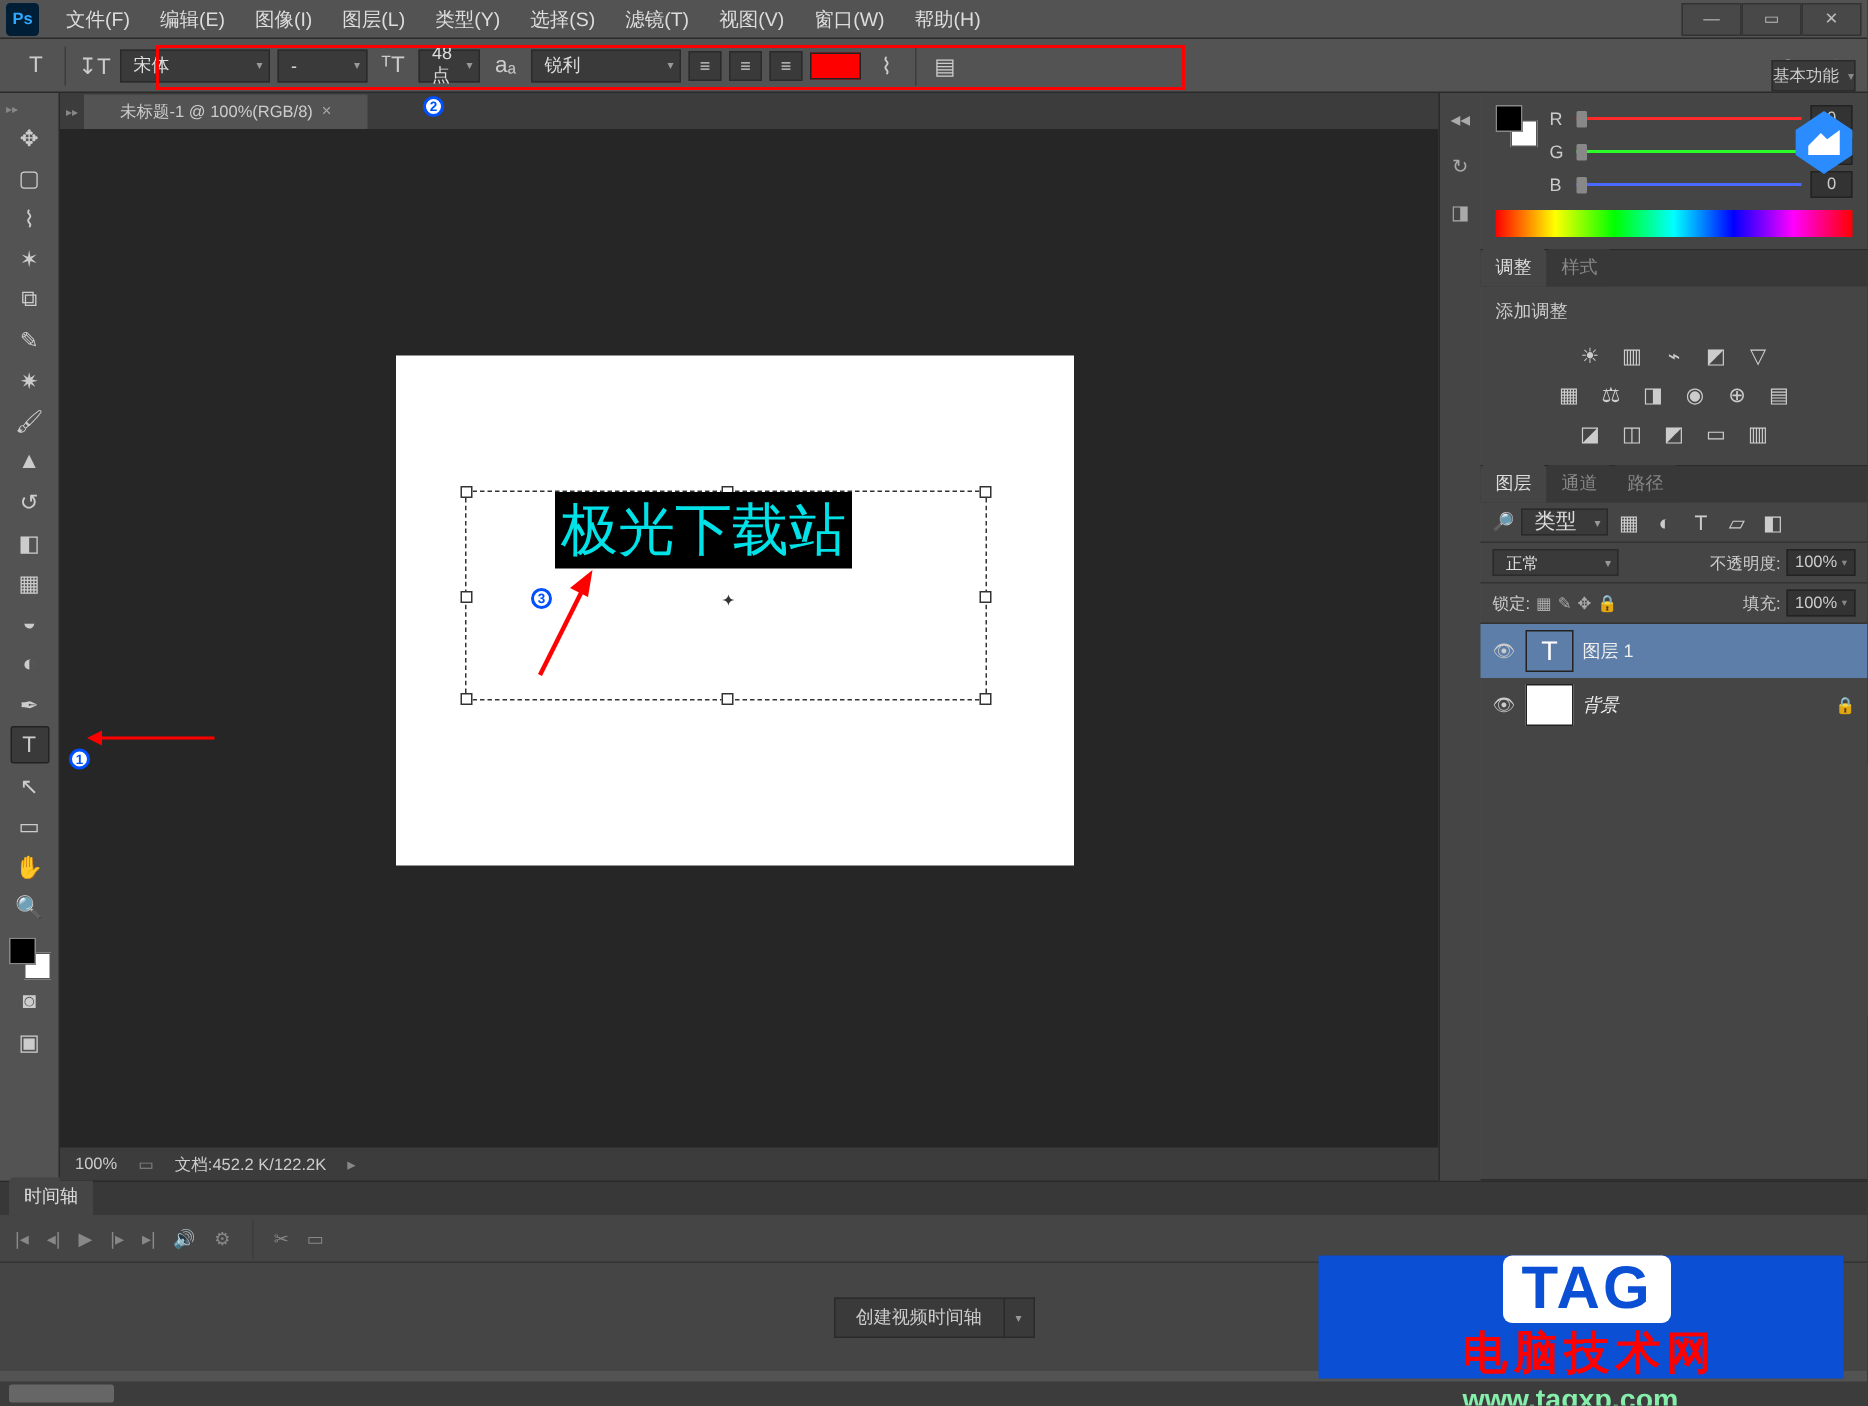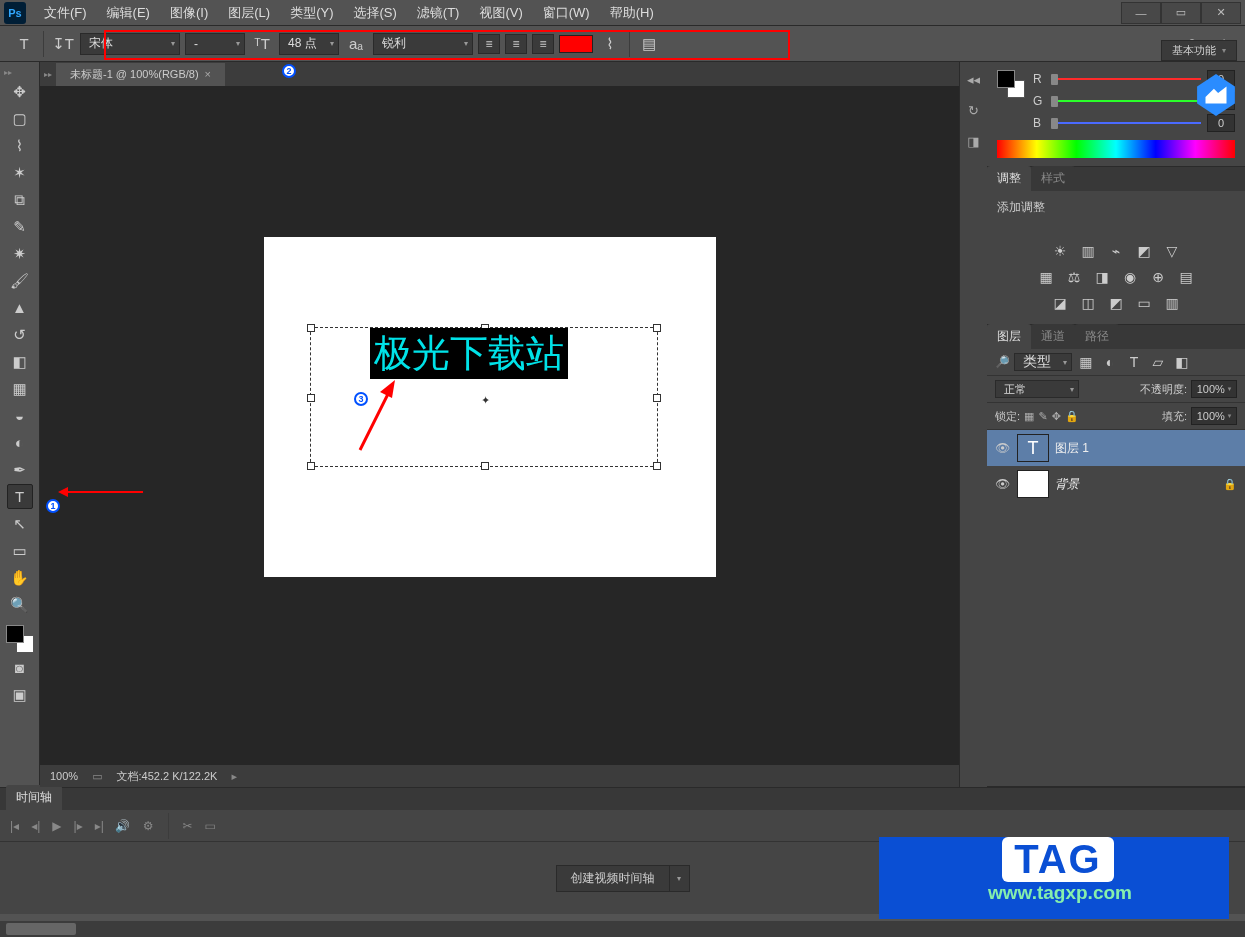--- a/index.html
+++ b/index.html
@@ -19,21 +19,21 @@
 .color-swatch { width: 34px; height: 18px; border: 1px solid #222; }
 .main { display: flex; height: 725px; }
 .toolbar-col { width: 40px; background: #535353; border-right: 1px solid #2a2a2a; display: flex; flex-direction: column; align-items: center; padding-top: 6px; gap: 2px; }
 .tool-btn { width: 26px; height: 25px; display: flex; align-items: center; justify-content: center; color: #ccc; font-size: 15px; border-radius: 2px; }
 .tool-btn.active { background: #3a3a3a; border: 1px solid #222; }
 .fgbg { width: 28px; height: 28px; position: relative; margin-top: 6px; }
 .fg { width: 18px; height: 18px; background: #000; border: 1px solid #888; position: absolute; top: 0; left: 0; z-index: 2; }
 .bg { width: 18px; height: 18px; background: #fff; border: 1px solid #555; position: absolute; bottom: 0; right: 0; }
 .canvas-area { flex: 1; background: #262626; position: relative; overflow: hidden; }
 .tab-bar { height: 24px; background: #3c3c3c; display: flex; align-items: center; }
-.tab { padding: 4px 14px; background: #535353; color: #ccc; font-size: 11px; display: flex; align-items: center; gap: 6px; }
+.tab { padding: 4px 24px; background: #535353; color: #ccc; font-size: 11px; display: flex; align-items: center; gap: 6px; }
 .tab-close { color: #aaa; font-size: 11px; }
 .canvas { position: absolute; top: 175px; left: 224px; width: 452px; height: 340px; background: #fff; }
 .textbox { position: absolute; top: 265px; left: 270px; width: 348px; height: 140px; border: 1px dashed #333; }
 .textbox-handle { width: 8px; height: 8px; background: #fff; border: 1px solid #333; position: absolute; }
 .text-content { background: #000; color: #00e2e8; font-size: 38px; font-family: "SimSun", serif; padding: 0 4px; position: absolute; top: 266px; left: 330px; }
 .status-bar { height: 22px; background: #3c3c3c; color: #ccc; display: flex; align-items: center; padding: 0 10px; font-size: 11px; gap: 14px; }
 .right-panels { width: 258px; background: #454545; display: flex; flex-direction: column; }
 .panel-group { border-bottom: 1px solid #2a2a2a; }
 .panel-tabs { height: 24px; display: flex; background: #383838; align-items: flex-end; }
 .panel-tab { padding: 4px 10px; background: #454545; color: #ddd; font-size: 12px; border-top-left-radius: 3px; border-top-right-radius: 3px; }
@@ -59,21 +59,21 @@
 .timeline { height: 127px; background: #454545; display: flex; flex-direction: column; border-top: 1px solid #2a2a2a; }
 .tl-tabs { height: 22px; display: flex; align-items: flex-end; background: #383838; padding-left: 6px; }
 .tl-controls { height: 32px; display: flex; align-items: center; padding: 0 10px; gap: 12px; border-bottom: 1px solid #333; }
 .tl-btn { color: #888; font-size: 12px; }
 .tl-body { flex: 1; display: flex; align-items: center; justify-content: center; text-align: center; }
 .tl-create { display: flex; }
 .tl-create-btn { background: #3a3a3a; border: 1px solid #2a2a2a; padding: 4px 14px; color: #ccc; font-size: 12px; }
 .tl-create-dd { background: #3a3a3a; border: 1px solid #2a2a2a; border-left: none; width: 20px; display: flex; align-items: center; justify-content: center; color: #999; font-size: 8px; }
 .badge { width: 14px; height: 14px; border-radius: 50%; background: #fff; border: 2px solid #0050ff; color: #0050ff; font-size: 9px; font-weight: bold; display: flex; align-items: center; justify-content: center; position: absolute; }
 .arrow-red { position: absolute; }
-.essentials { position: absolute; right: 8px; top: 40px; background: #3a3a3a; border: 1px solid #2a2a2a; padding: 2px 10px; color: #ccc; font-size: 11px; display: flex; align-items: center; }
+.essentials { position: absolute; right: 8px; top: 40px; background: #3a3a3a; border: 1px solid #2a2a2a; padding: 2px 0; color: #ccc; font-size: 11px; display: flex; align-items: center; }
 .essentials::after { content: "▾"; margin-left: 6px; color: #888; font-size: 8px; }
 .bird-badge { position: absolute; top: 74px; right: 8px; width: 42px; height: 42px; display:flex; align-items:center; justify-content:center; }
 .tag-banner { position: absolute; bottom: 18px; right: 16px; width: 350px; height: 82px; background: #0a4fd4; display: flex; align-items: center; flex-direction: column; }
 .tag-box { background: #fff; color: #0a4fd4; font-weight: 900; font-size: 40px; padding: 0 12px; margin-left: 8px; border-radius: 6px; letter-spacing:2px; }
 .tag-txt { margin-left: 12px; display:flex; flex-direction:column; }
 .tag-cn { color: #ff0000; font-weight: bold; font-size: 30px; letter-spacing: 4px; }
 .tag-url { color: #86efac; font-size: 19px; font-weight: bold; }
 .lock-ico { color: #aaa; font-size: 11px; }
 .small-input { width:46px; height:18px; background:#333; border:1px solid #222; color:#ccc; font-size:11px; display:flex; align-items:center; justify-content:center; }
 .small-input::after { content:"▾"; margin-left:3px; color:#888; font-size:7px; }
@@ -106,21 +106,21 @@
   <div class="opt-icon">T</div>
   <div class="opt-sep"></div>
   <div class="opt-icon">↧T</div>
   <div class="opt-drop" style="width:100px">
       <span>宋体</span>
     </div>
   <div class="opt-drop" style="width:60px">
       <span>-</span>
     </div>
   <div class="opt-icon">ᵀT</div>
-  <div class="opt-drop" style="width:60px">
+  <div class="opt-drop" style="width:41px">
       <span>48 点</span>
     </div>
   <div class="opt-icon">aₐ</div>
   <div class="opt-drop" style="width:100px">
       <span>锐利</span>
     </div>
   <div class="align-btn">≡</div>
   <div class="align-btn">≡</div>
   <div class="align-btn">≡</div>
   <div class="color-swatch" style="background:#ff0000"></div>
@@ -253,21 +253,21 @@
         <div class="grad-strip"></div>
       </div>
     </div>
 
     <div class="panel-group">
       <div class="panel-tabs">
         <div class="panel-tab">调整</div>
         <div class="panel-tab inactive">样式</div>
       </div>
       <div class="panel-body">
-        <div style="margin-bottom:22px">添加调整</div>
+        <div style="margin-bottom:8px">添加调整</div>
         <div class="adj-row">
           <div class="adj-icon">☀</div>
           <div class="adj-icon">▥</div>
           <div class="adj-icon">⌁</div>
           <div class="adj-icon">◩</div>
           <div class="adj-icon">▽</div>
         </div>
         <div class="adj-row">
           <div class="adj-icon">▦</div>
           <div class="adj-icon">⚖</div>
@@ -364,15 +364,16 @@
 <div class="bird-badge">
   <svg width="42" height="42" viewBox="0 0 40 40">
     <polygon points="20,0 38,12 38,28 20,40 2,28 2,12" fill="#2a8cff"></polygon>
     <path d="M10 22 L18 14 L22 18 L30 12 L30 28 L10 28 Z" fill="#fff"></path>
   </svg>
 </div>
 
 <div class="tag-banner">
   <div class="tag-box">TAG</div>
   <div class="tag-txt">
+    <div class="tag-cn">电脑技术网</div>
     <div class="tag-url">www.tagxp.com</div>
   </div>
 </div>
 
 </body></html>

